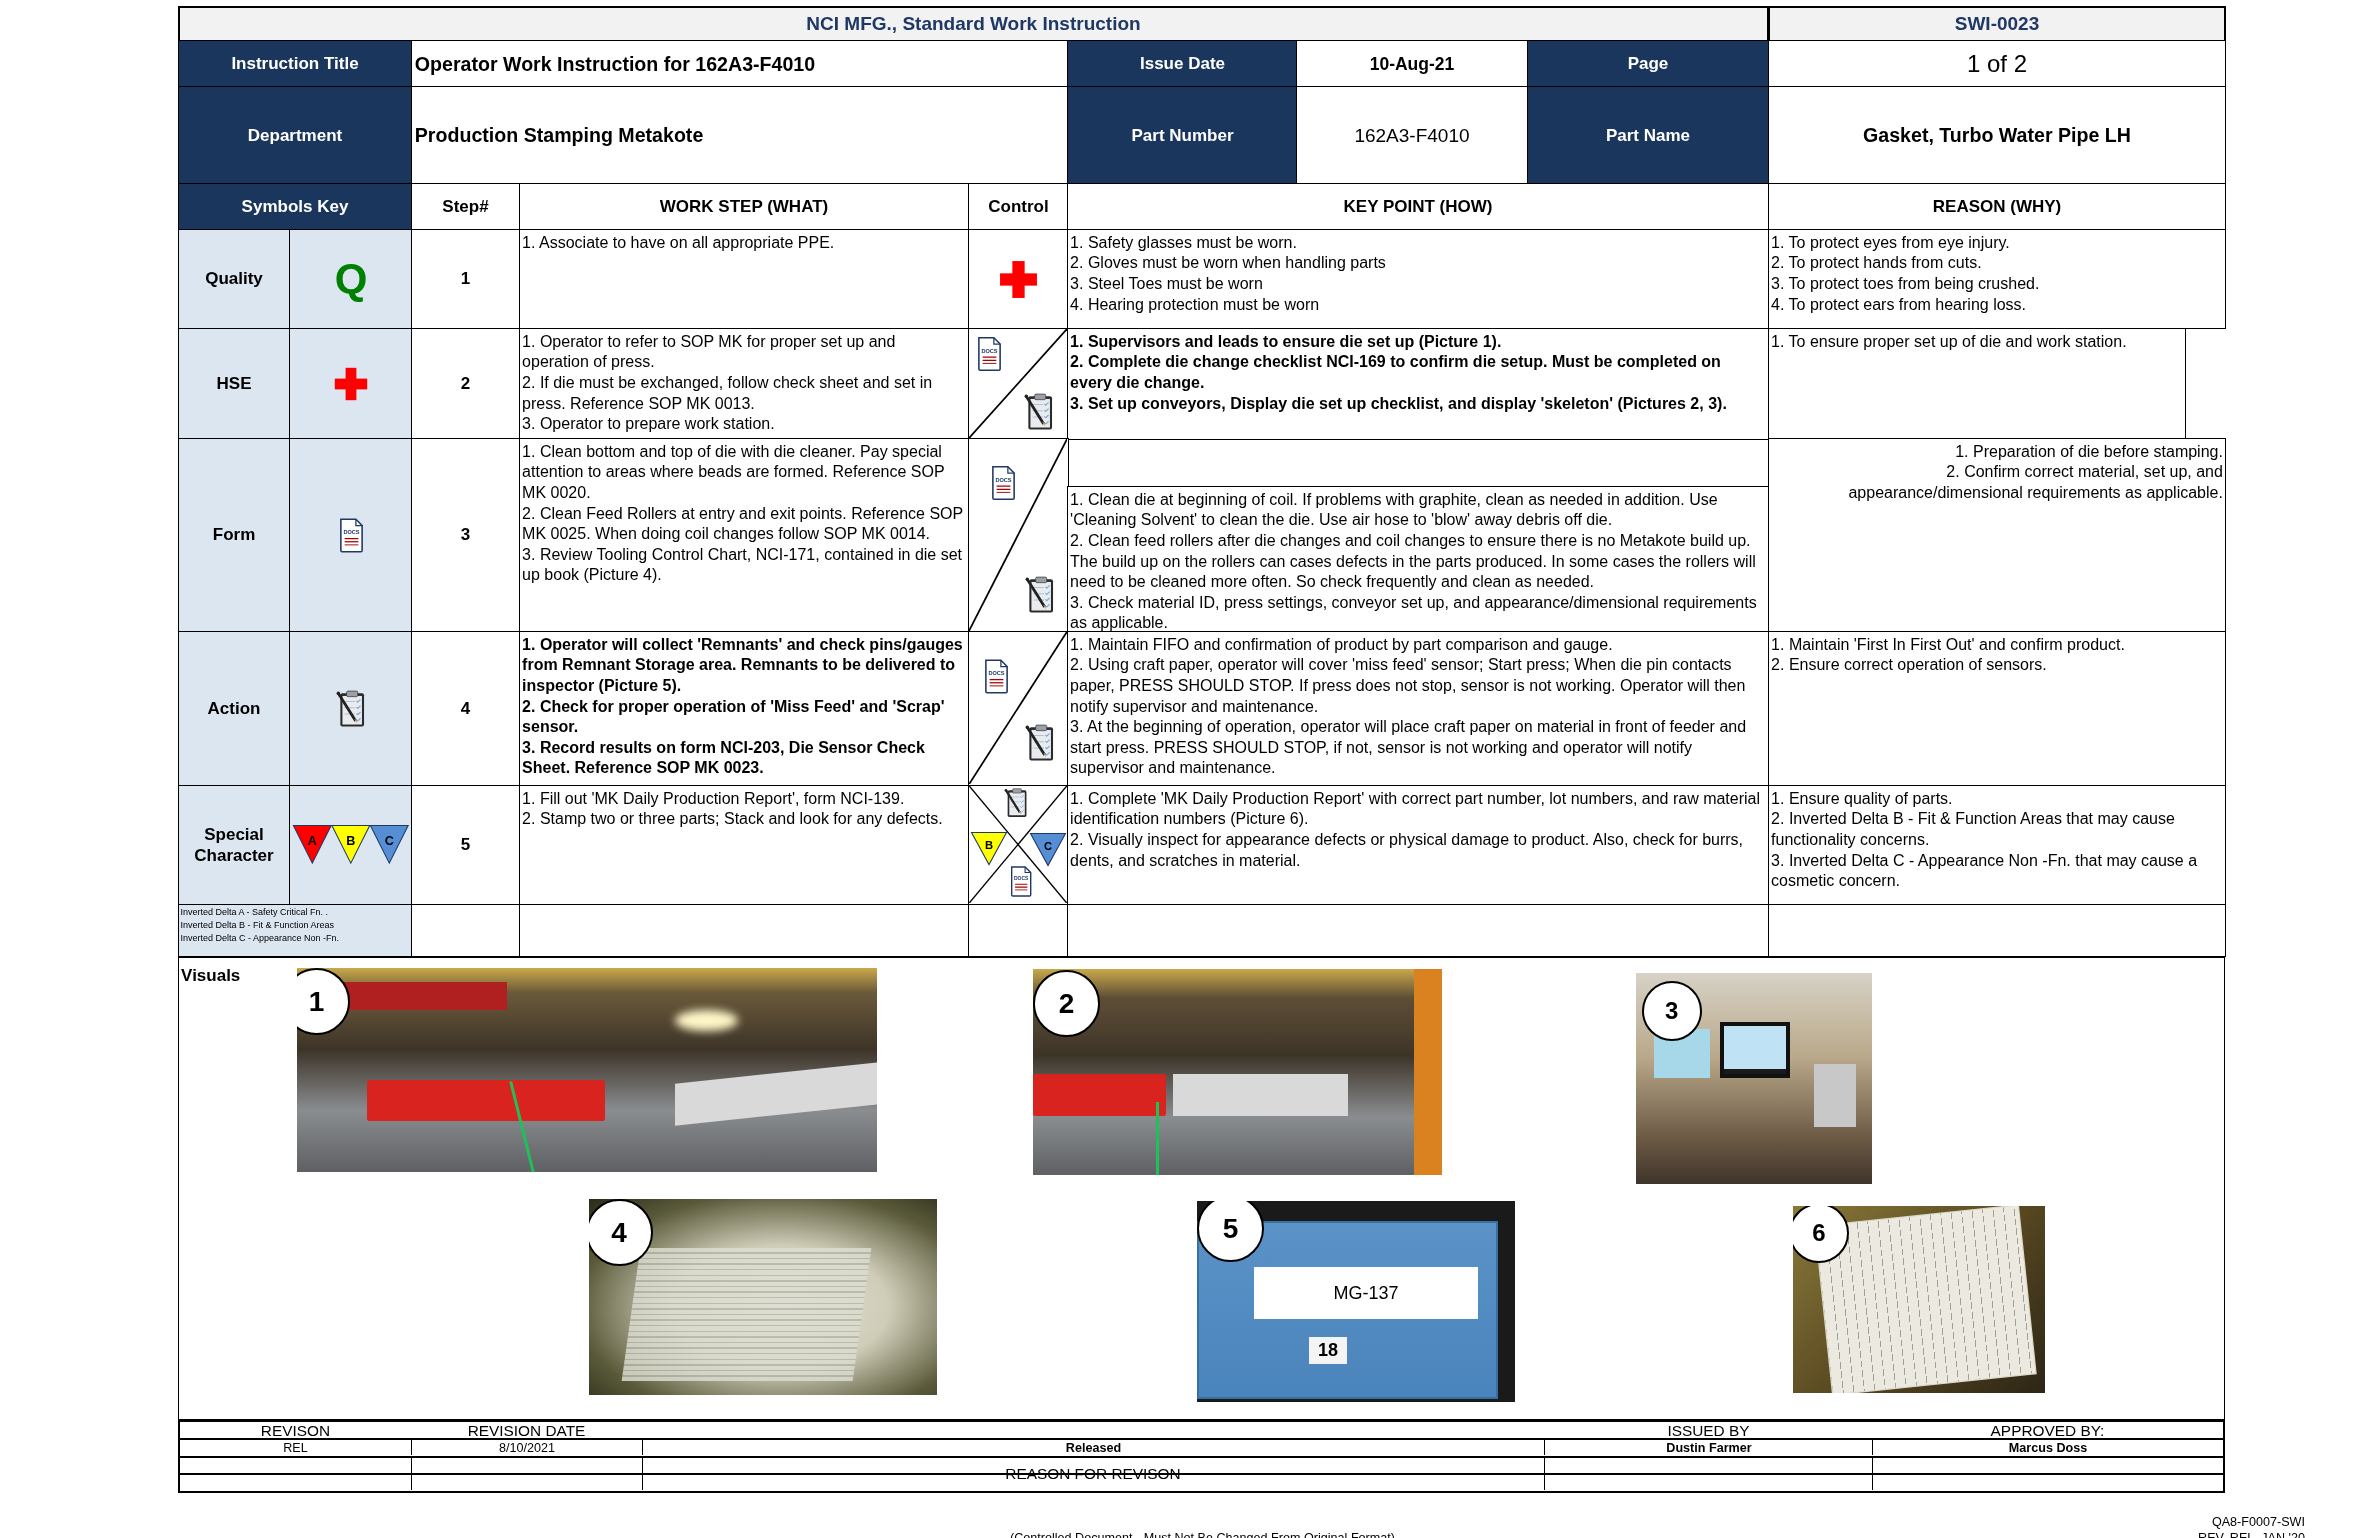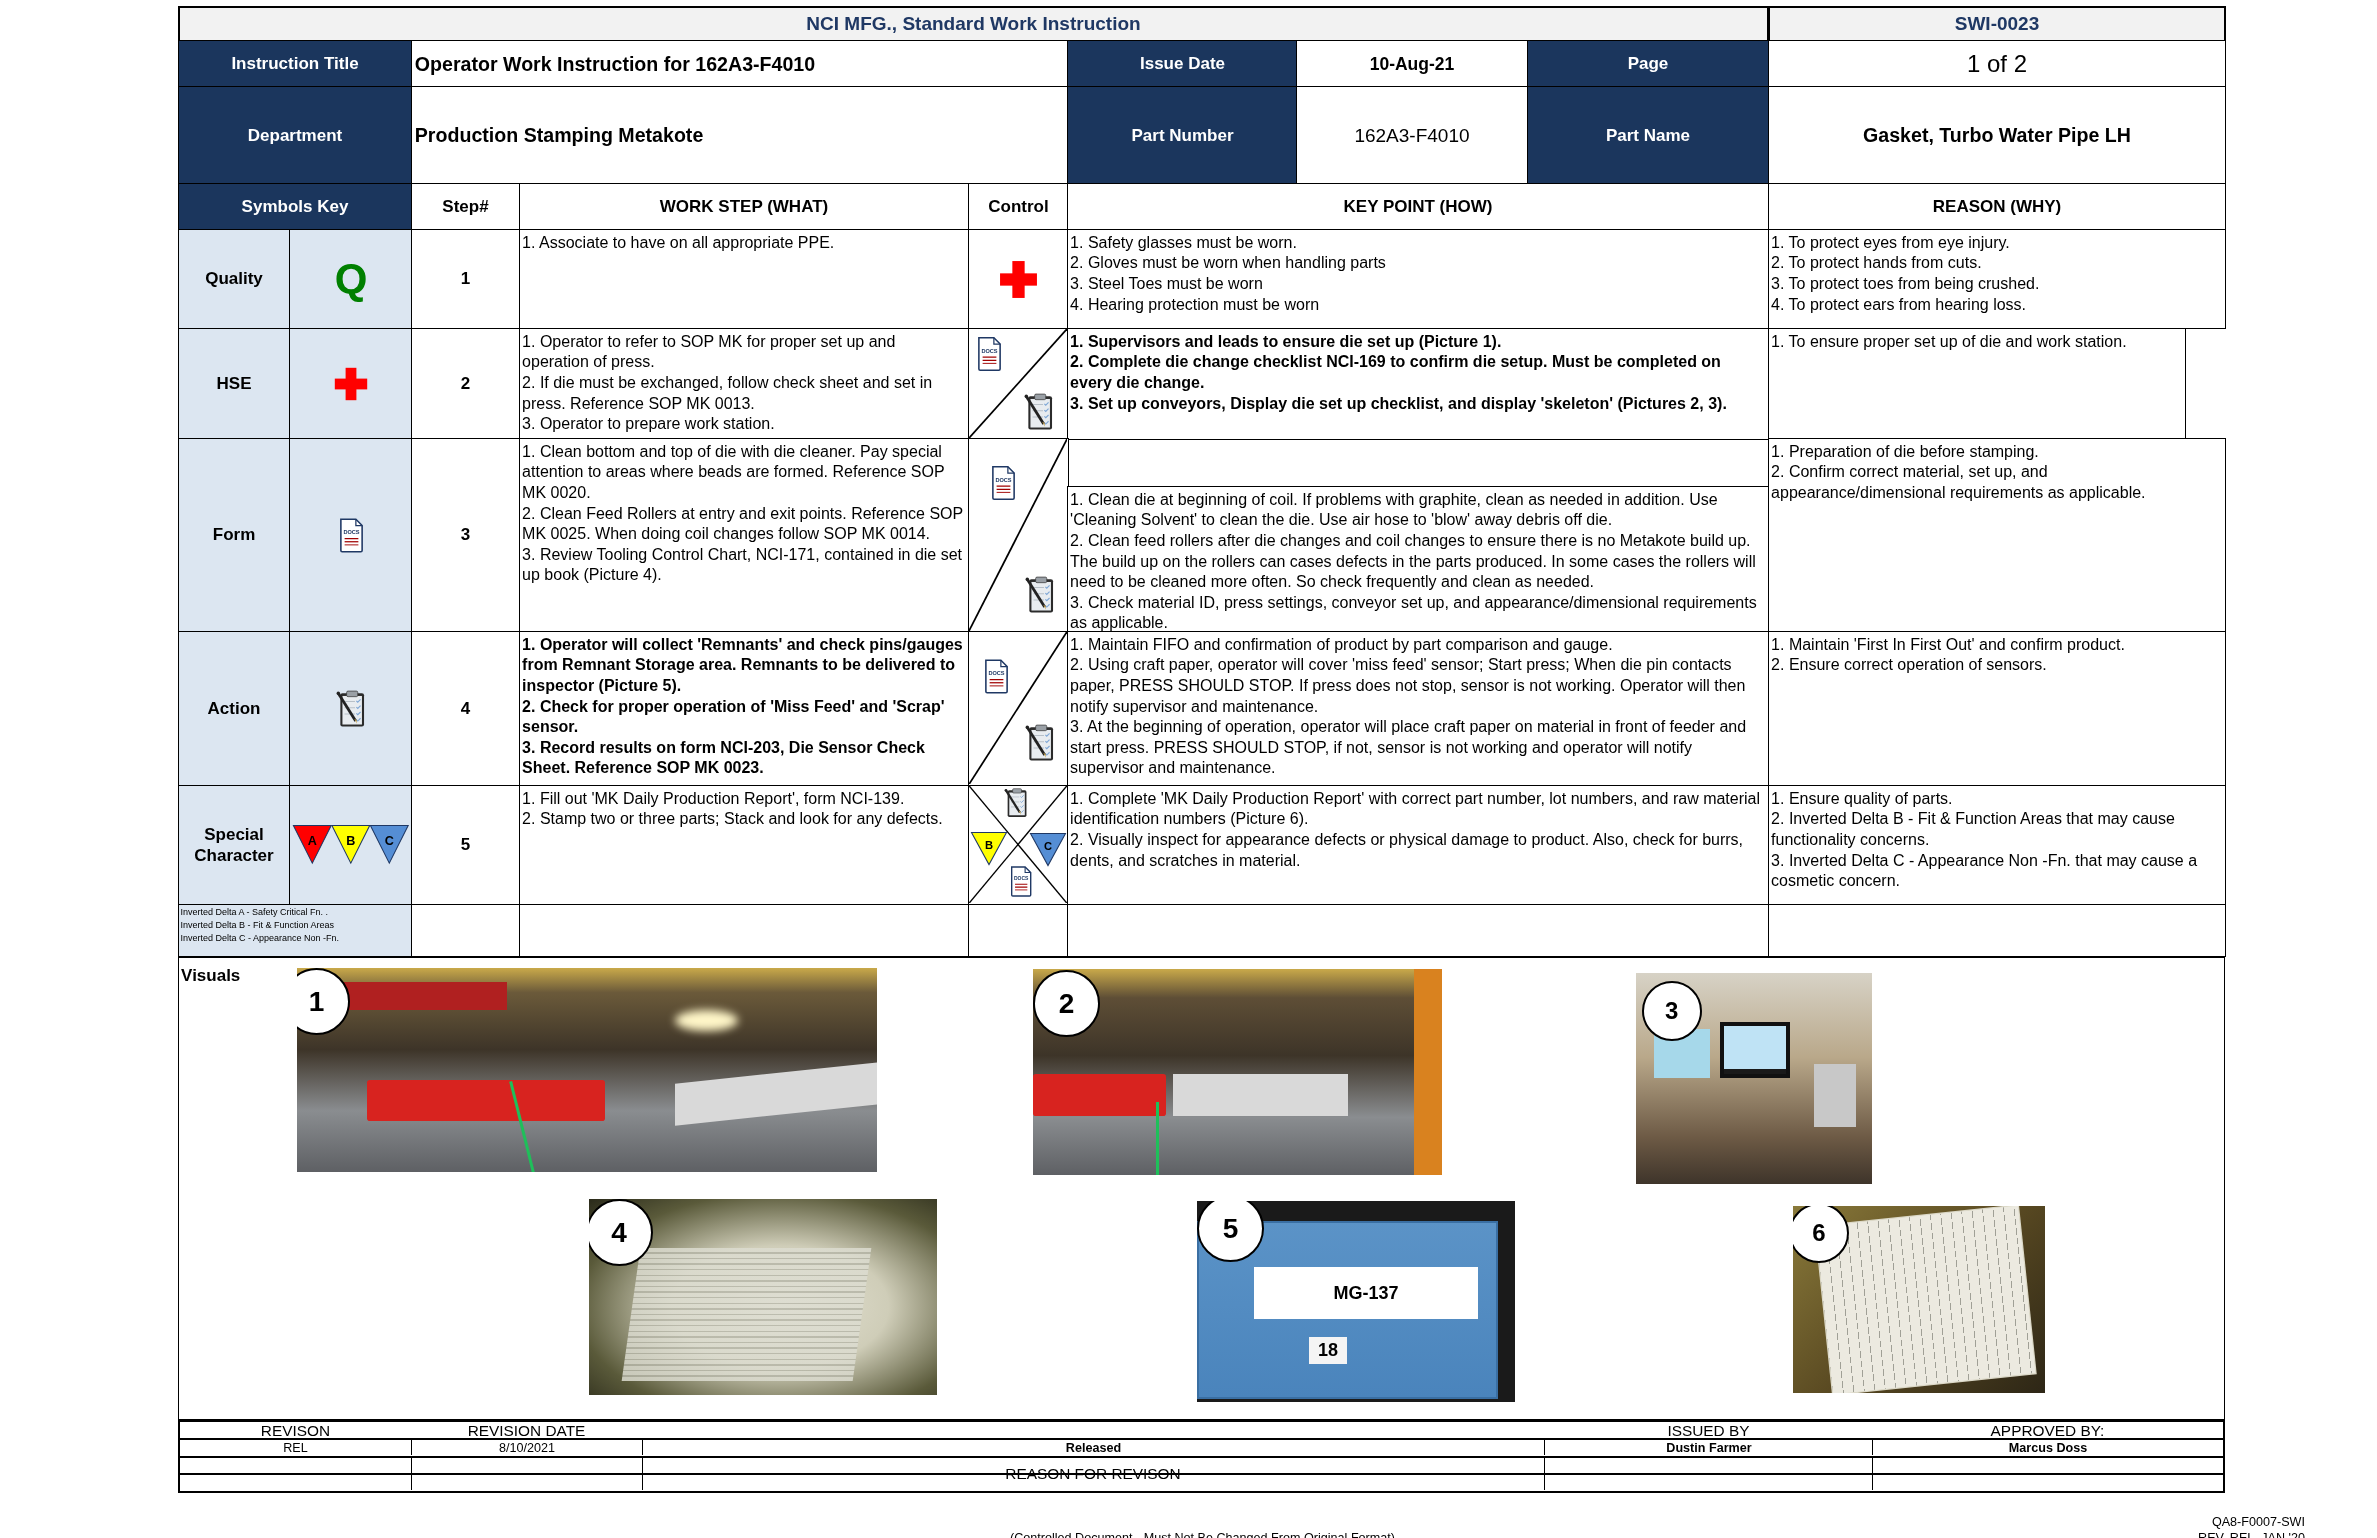--- a/index.html
+++ b/index.html
@@ -150,21 +150,21 @@
   <svg class="abs" style="left:22.4px;top:25px" width="25" height="38" viewBox="0 0 36 54">
       <use href="#sym-docs"></use>
     </svg>
   <svg class="abs" style="left:56px;top:136px" width="31" height="39" viewBox="0 0 44 56">
       <use href="#sym-clip"></use>
     </svg>
 </div>
 <div class="cell white txt" style="left:1067px;top:438px;width:702px;height:194px;margin-top:48px;">1. Clean die at beginning of coil. If problems with graphite, clean as needed in addition. Use 'Cleaning Solvent' to clean the die. Use air hose to 'blow' away debris off die.
 2. Clean feed rollers after die changes and coil changes to ensure there is no Metakote build up. The build up on the rollers can cases defects in the parts produced. In some cases the rollers will need to be cleaned more often. So check frequently and clean as needed.
 3. Check material ID, press settings, conveyor set up, and appearance/dimensional requirements as applicable.</div>
-<div class="cell white txt" style="left:1768px;top:438px;width:458px;height:194px;">1. Preparation of die before stamping.
+<div class="cell white txt" style="left:1768px;top:438px;width:458px;height:194px;text-align:right;">1. Preparation of die before stamping.
 2. Confirm correct material, set up, and appearance/dimensional requirements as applicable.</div>
 
 <div class="cell keybg center hdr" style="left:178px;top:631px;width:112px;height:155px;">Action</div>
 <div class="cell keybg center" style="left:289px;top:631px;width:124px;height:155px;">
   <svg width="31" height="39" viewBox="0 0 44 56">
       <use href="#sym-clip"></use>
     </svg>
 </div>
 <div class="cell white center hdr" style="left:411px;top:631px;width:109px;height:155px;">4</div>
 <div class="cell white txt bold" style="left:519px;top:631px;width:450px;height:155px;">1. Operator will collect 'Remnants' and check pins/gauges from Remnant Storage area. Remnants to be delivered to inspector (Picture 5).
@@ -267,21 +267,21 @@
   <div class="badge" style="left:5.6px;top:8.4px;width:56px;height:56px;font-size:24px;">3</div>
 </div>
 
 <div class="pic" style="left:589px;top:1199px;width:348px;height:196px;background:radial-gradient(ellipse at 55% 55%,#e6e4d6 0%,#cfcdb8 40%,#5a5a3a 75%,#2a2a1a 100%);">
   <div class="abs" style="left:42px;top:49px;width:231px;height:133px;background:repeating-linear-gradient(0deg,#dcdcd0 0 4.2px,#b6b6a8 4.2px 5.6px);transform:skewX(-8deg);opacity:0.85;"></div>
   <div class="badge" style="left:-3.5px;top:0px;">4</div>
 </div>
 
 <div class="pic" style="left:1197px;top:1201px;width:318px;height:201px;background:#1a1a1a;">
   <div class="abs" style="left:0;top:19.6px;width:301px;height:178px;background:linear-gradient(180deg,#5b93c7 0%,#4a84bc 100%);border:2.1px solid #3a6fa3;"></div>
-  <div class="abs center" style="left:57px;top:66px;width:224px;height:52px;background:#fff;font-size:18px;font-weight:bold;">MG-137</div>
+  <div class="abs center" style="left:57px;top:66px;width:224px;height:52px;background:#fff;font-size:18px;font-weight:normal;">MG-137</div>
   <div class="abs center" style="left:112px;top:136px;width:38px;height:26.6px;background:#f4f4f4;font-size:18px;font-weight:bold;">18</div>
   <div class="badge" style="left:0px;top:-5.6px;">5</div>
 </div>
 
 <div class="pic" style="left:1793px;top:1206px;width:252px;height:187px;background:linear-gradient(135deg,#8a7a3a 0%,#5a4a22 50%,#2d2616 100%);">
   <div class="abs" style="left:31px;top:9.8px;width:203px;height:168px;background:repeating-linear-gradient(90deg,#eceae0 0 9.8px,#a0a096 9.8px 10.5px),#eceae0;transform:rotate(-6deg);box-shadow:0 0 0 1.4px #dcd9c8;"></div>
   <div class="badge" style="left:-4.2px;top:-2.8px;width:56px;height:56px;font-size:24px;">6</div>
 </div>
 
 <div class="abs" style="left:178px;top:1419px;width:2047px;height:74px;border:2.1px solid #000;border-top-width:3.5px;background:#fff;">

